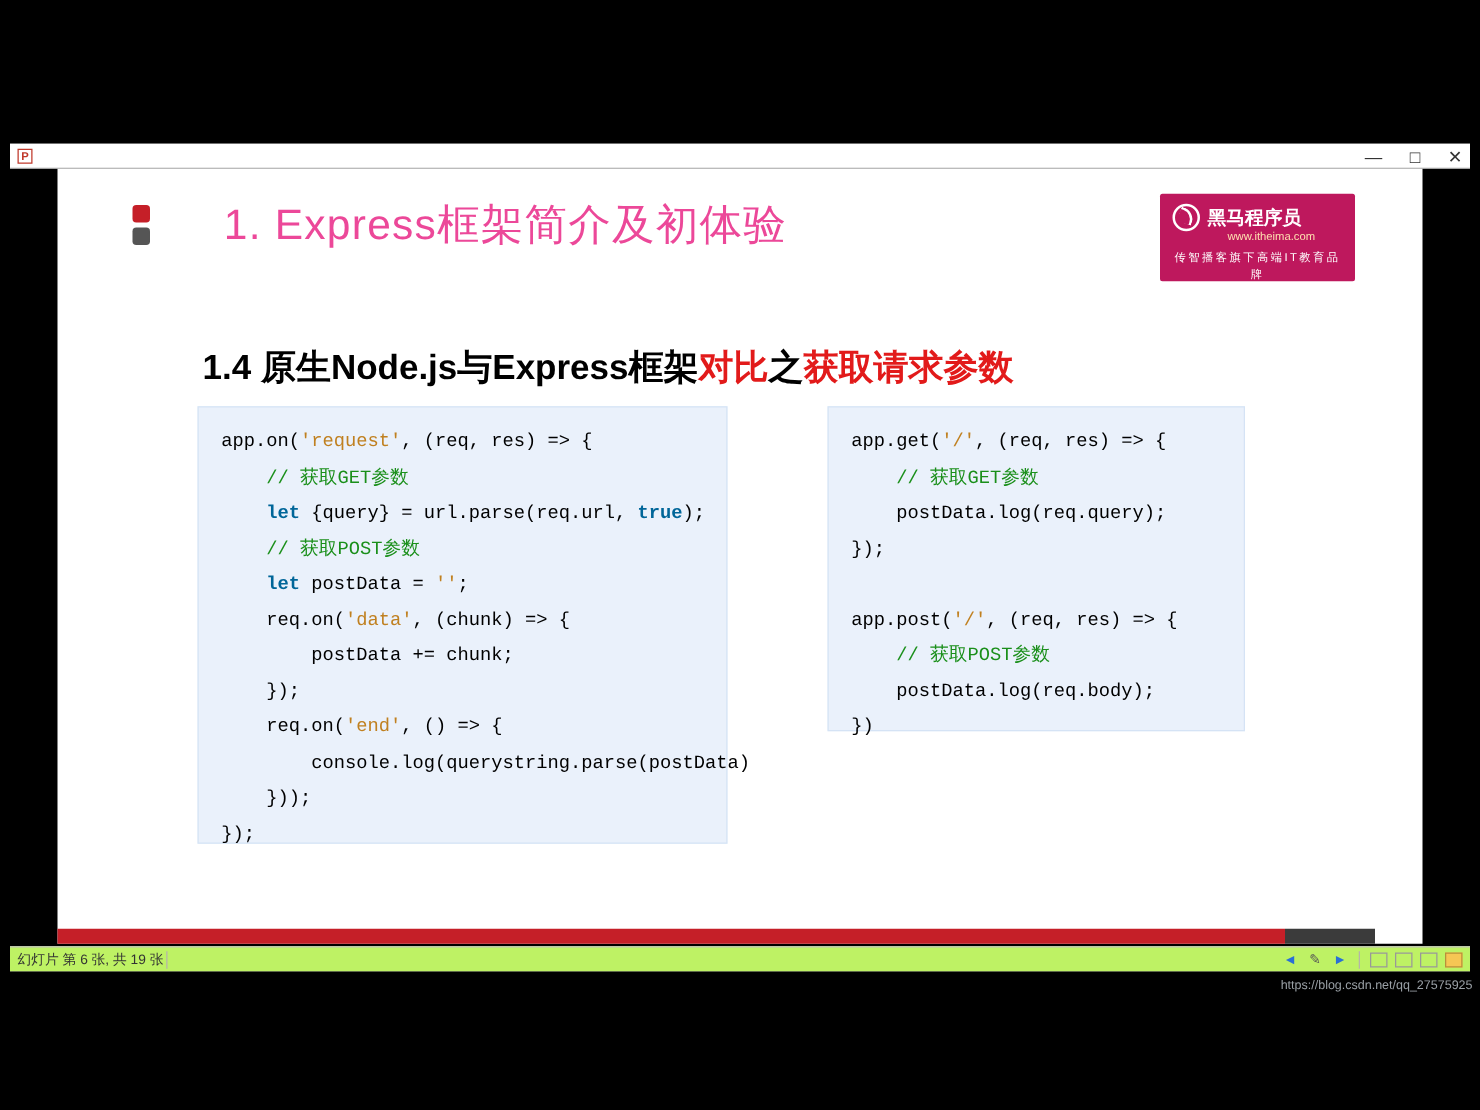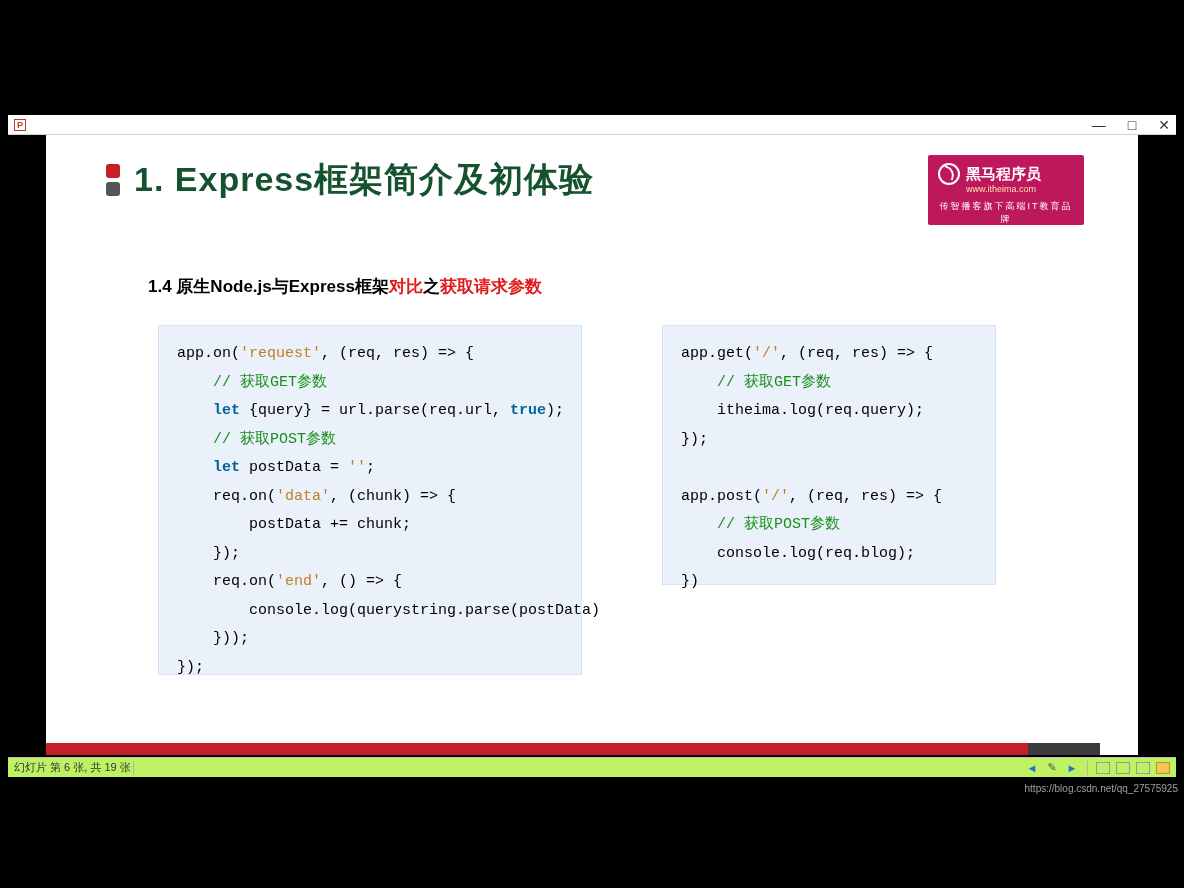--- a/index.html
+++ b/index.html
@@ -10,29 +10,29 @@
   .title-icon { width: 12px; height: 12px; border: 1px solid #c0392b; color: #c0392b; display: inline-flex; align-items: center; justify-content: center; font-size: 9px; font-weight: bold; margin-right: 4px; }
   .win-controls { margin-left: auto; display: flex; gap: 22px; font-size: 14px; color: #333; }
   .win-controls span { cursor: default; }
   .slide-area { position: absolute; left: 0; top: 20px; right: 0; bottom: 20px; background: #000; display: flex; justify-content: center; }
   .slide { position: absolute; left: 38px; top: 0; width: 1092px; height: 620px; background: #fff; }
   .slide-header { position: absolute; left: 60px; top: 22px; display: flex; align-items: center; }
   .marker { display: inline-flex; flex-direction: column; gap: 4px; margin-right: 14px; }
   .marker .sq { width: 14px; height: 14px; border-radius: 3px; }
   .marker .sq.red { background: #c51f28; }
   .marker .sq.grey { background: #555; }
-  .slide-title { font-size: 34px; font-weight: 700; color: #14532d; letter-spacing: 1px; }
+  .slide-title { font-size: 34px; font-weight: 400; color: #ec4899; letter-spacing: 1px; margin-left: 45px; }
   .logo-box { position: absolute; right: 54px; top: 20px; width: 156px; height: 70px; background: #be185d; color: #fff; border-radius: 2px; padding: 8px 10px; }
   .logo-row { display: flex; align-items: center; gap: 6px; }
   .logo-circle { width: 22px; height: 22px; border: 2px solid #fff; border-radius: 50%; display: inline-block; position: relative; }
   .logo-circle::after { content:""; position:absolute; left:3px; top:2px; width:10px; height:10px; border:2px solid #fff; border-left:none; border-bottom:none; border-radius:0 10px 0 0; transform: rotate(20deg);}
   .logo-text { font-size: 15px; font-weight: 700; }
-  .logo-url { font-size: 9px; color: #ffe0b0; margin-top: -1px; margin-left: 28px; }
+  .logo-url { font-size: 9px; color: #ffe0b0; margin-top: -1px; margin-left: 44px; }
   .logo-sub { font-size: 9px; margin-top: 6px; letter-spacing: 2px; text-align: center; }
-  .subtitle { position: absolute; left: 102px; top: 140px; font-size: 17px; font-weight: 800; color: #000; }
+  .subtitle { position: absolute; left: 116px; top: 140px; font-size: 28px; font-weight: 800; color: #000; }
   .subtitle .red { color: #e21a1a; }
   .code-box { position: absolute; background: #eaf1fb; border: 1px solid #d5e3f5; font-family: Consolas, "Courier New", monospace; font-size: 15px; line-height: 1.9; color: #000; padding: 14px 18px; white-space: pre; }
   .code-left { left: 112px; top: 190px; width: 424px; height: 350px; }
   .code-right { left: 616px; top: 190px; width: 334px; height: 260px; }
   .code-box .str { color: #c08020; }
   .code-box .kw { color: #006699; font-weight: bold; }
   .code-box .cm { color: #1a8f1a; }
   .red-bar { position: absolute; left: 0; bottom: 0; height: 12px; width: 982px; background: #c51f28; }
   .grey-bar { position: absolute; left: 982px; bottom: 0; height: 12px; width: 72px; background: #3b3b3b; }
   .status-bar { position: absolute; left: 0; right: 0; bottom: 0; height: 20px; background: #bef264; border-top: 1px solid #bfbfb7; display: flex; align-items: center; font-size: 11px; color: #333; padding: 0 6px; text-align: center; }
@@ -92,26 +92,26 @@
 <span>    req.on(</span><span class="str">'data'</span><span>, (chunk) =&gt; {</span>
 <span>        postData += chunk;</span>
 <span>    });</span>
 <span>    req.on(</span><span class="str">'end'</span><span>, () =&gt; {</span>
 <span>        console.log(querystring.parse(postData)</span>
 <span>    }));</span>
 <span>});</span></div>
 
         <div class="code-box code-right"><span>app.get(</span><span class="str">'/'</span><span>, (req, res) =&gt; {</span>
 <span class="cm">    // 获取GET参数</span>
-<span>    itheima.log(req.query);</span>
+<span>    postData.log(req.query);</span>
 <span>});</span>
 <span></span>
 <span>app.post(</span><span class="str">'/'</span><span>, (req, res) =&gt; {</span>
 <span class="cm">    // 获取POST参数</span>
-<span>    console.log(req.blog);</span>
+<span>    postData.log(req.body);</span>
 <span>})</span></div>
 
         <div class="red-bar"></div>
         <div class="grey-bar"></div>
       </div>
     </div>
 
     <div class="status-bar">
       <span>幻灯片 第 6 张, 共 19 张</span>
       <span class="sb-divider"></span>

